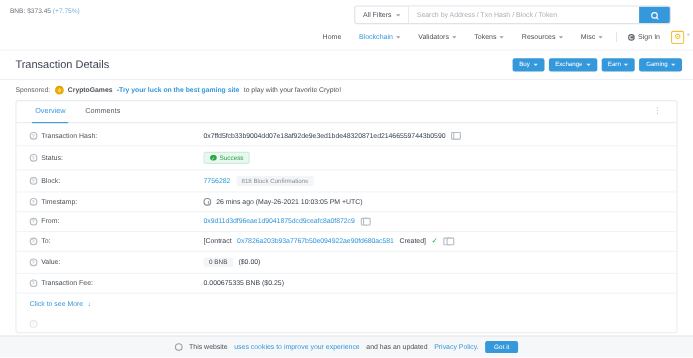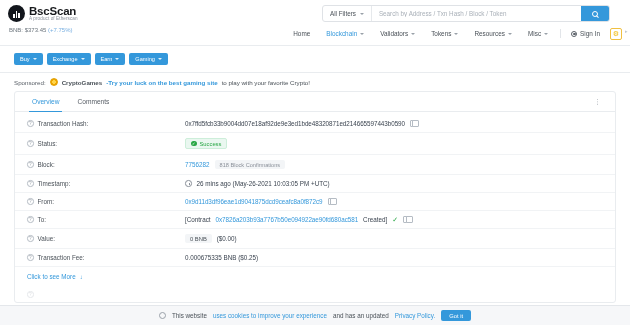--- a/index.html
+++ b/index.html
@@ -240,34 +240,20 @@
     position: absolute; right: 2px; top: 28px; width: 3px; height: 10px;
     color: #c3c8ce; font-size: 5px;
   }
 </style>
 </head>
 <body>
 
 <div class="topbar">
 
   <div class="brand-block">
-    <div class="brand">
-      <div class="brand-logo">
-        <div class="bars">
-            <i></i>
-            <i></i>
-            <i></i>
-          </div>
-        <div class="swoosh"></div>
-      </div>
-      <div class="brand-text">
-        <div class="brand-name">BscScan</div>
-        <div class="brand-sub">A product of Etherscan</div>
-      </div>
-    </div>
     <div class="bnb-price">
       <span>BNB: $373.45</span>
       <span class="chg">(+7.75%)</span>
     </div>
   </div>
 
   <div class="searchwrap">
     <div class="filters">
       <span>All Filters</span>
       <span class="caret-sm"></span>
@@ -309,20 +295,21 @@
     </div>
     <div class="gear-btn">
       <span class="gear-glyph">⚙</span>
     </div>
   </div>
 </div>
 
 <div class="hr"></div>
 
 <div class="page-head">
+  <div class="page-title">Transaction Details</div>
   <div class="head-btns">
     <div class="pill">
       <span>Buy</span>
       <span class="caret-w"></span>
     </div>
     <div class="pill">
       <span>Exchange</span>
       <span class="caret-w"></span>
     </div>
     <div class="pill">

